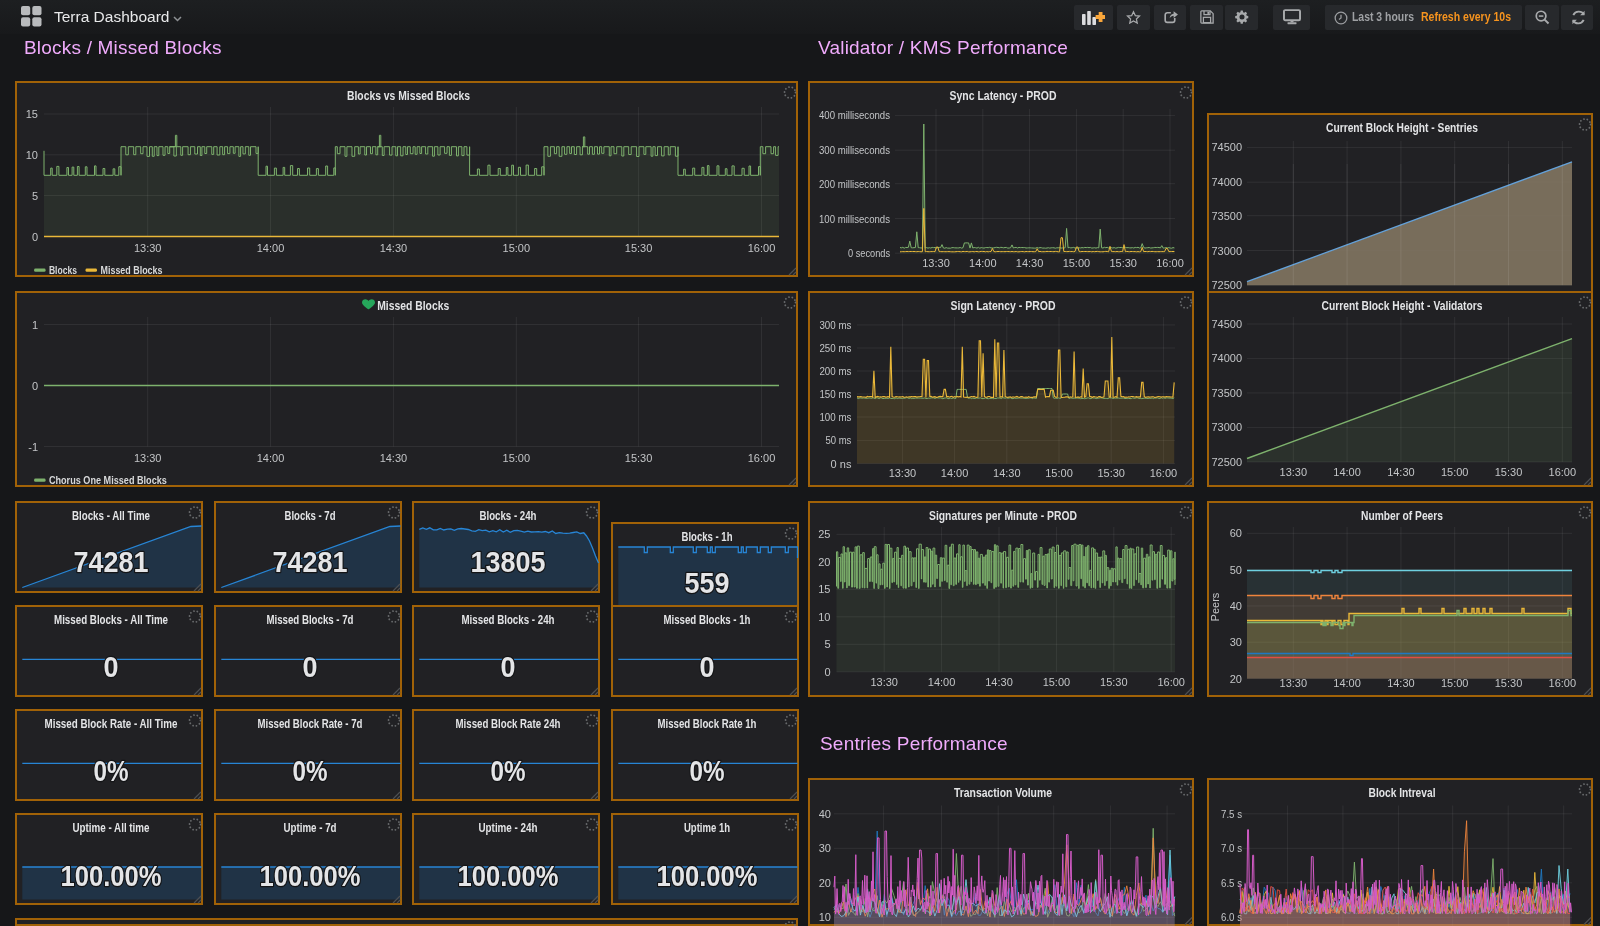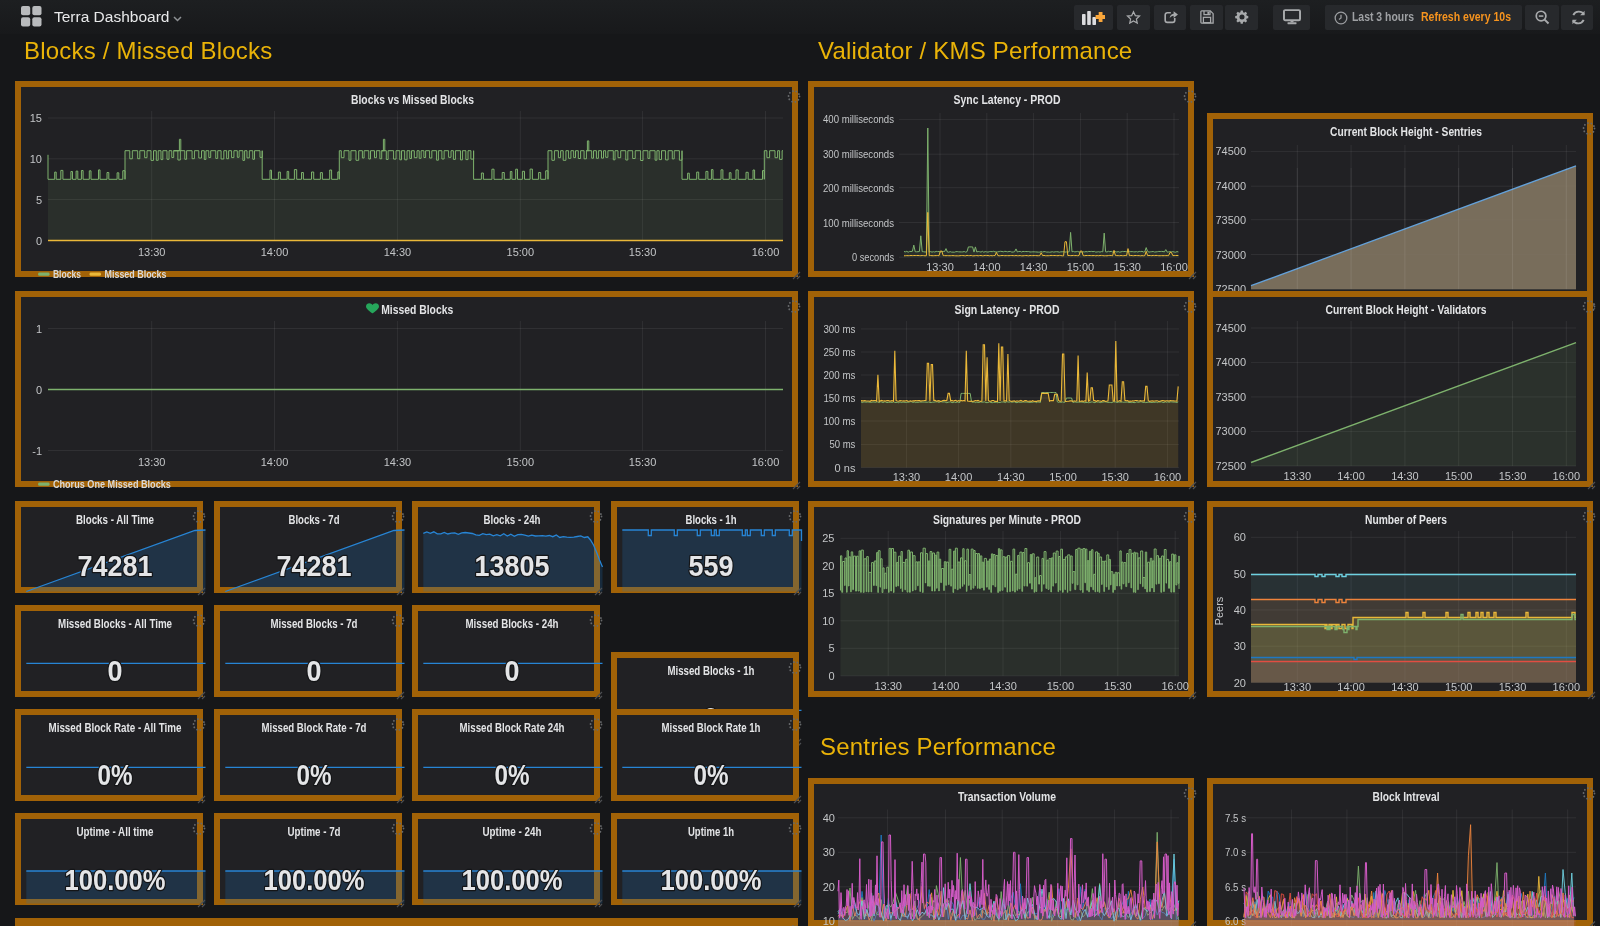--- a/index.html
+++ b/index.html
@@ -1,17 +1,17 @@
 <!DOCTYPE html>
 <html><head><meta charset="utf-8"><style>
 html,body{margin:0;padding:0;background:#161719;width:1600px;height:926px;overflow:hidden;
 font-family:"Liberation Sans",sans-serif;}
-.panel{background:#212124;border:6px solid #a16207;box-sizing:border-box;}
+.panel{background:#212124;border:2px solid #a16207;box-sizing:border-box;}
 .panel svg{display:block;}
-.hdr{position:absolute;color:#eab308;font-size:24px;font-weight:500;letter-spacing:0.2px;}
+.hdr{position:absolute;color:#f0abfc;font-size:19px;font-weight:500;letter-spacing:0.2px;}
 .navbtn{position:absolute;top:4.5px;height:25.5px;background:#27292c;border-radius:2px;}
 
 </style></head><body>
 <div style="position:absolute;left:0;top:0;width:1600px;height:34px;background:linear-gradient(#1d1f21,#18191b);"></div>
 <svg style="position:absolute;left:21px;top:6px" width="21" height="21" viewBox="0 0 21 21">
 <rect x="0" y="0" width="9.2" height="9.2" rx="2" fill="#b9bbbd"></rect>
 <rect x="11.3" y="0" width="9.2" height="9.2" rx="2" fill="#b9bbbd"></rect>
 <rect x="0" y="11.3" width="9.2" height="9.2" rx="2" fill="#b9bbbd"></rect>
 <rect x="11.3" y="11.3" width="9.2" height="9.2" rx="2" fill="#b9bbbd"></rect>
   </svg>
@@ -163,21 +163,21 @@
 <div class="panel" style="position:absolute;left:412px;top:501px;width:188px;height:92px;">
     <svg width="188" height="92" viewBox="0 0 188 92">
       <text x="94" y="16.5" text-anchor="middle" font-family="Liberation Sans, sans-serif" font-size="12px" font-weight="bold" fill="#e3e4e6" textLength="57" lengthAdjust="spacingAndGlyphs">Blocks - 24h</text>
       <polygon points="5.3,84.5 5.3,26.3 8.8,25 12.3,26.4 15.8,24.8 19.3,26.9 22.8,26.9 26.3,25.4 29.8,27 33.3,26.2 36.8,25.9 40.3,27.3 43.8,25.9 47.3,25.5 50.8,26 54.3,26.5 57.8,27.9 61.3,28.3 64.8,26.6 68.3,27.7 71.8,27.1 75.3,28.8 78.8,27.7 82.3,28.8 85.8,26.8 89.3,29.1 92.8,27.2 96.3,29.3 99.8,27.6 103.3,27.3 106.8,28.2 110.3,29.1 113.8,28.1 117.3,29 120.8,28.8 124.3,28.6 127.8,29.2 131.3,28.5 134.8,29.7 138.3,28 141.8,30.5 145.3,29.6 148.8,30.2 152.3,30.3 155.8,30.2 159.3,29.5 162.8,28.9 166.3,30.5 169.8,29.8 172.5,33 175.5,38 178.5,45 181.5,53 184.5,60 184.5,84.5" fill="rgba(31,120,193,0.22)" stroke="none"></polygon>
       <polyline points="5.3,26.3 8.8,25 12.3,26.4 15.8,24.8 19.3,26.9 22.8,26.9 26.3,25.4 29.8,27 33.3,26.2 36.8,25.9 40.3,27.3 43.8,25.9 47.3,25.5 50.8,26 54.3,26.5 57.8,27.9 61.3,28.3 64.8,26.6 68.3,27.7 71.8,27.1 75.3,28.8 78.8,27.7 82.3,28.8 85.8,26.8 89.3,29.1 92.8,27.2 96.3,29.3 99.8,27.6 103.3,27.3 106.8,28.2 110.3,29.1 113.8,28.1 117.3,29 120.8,28.8 124.3,28.6 127.8,29.2 131.3,28.5 134.8,29.7 138.3,28 141.8,30.5 145.3,29.6 148.8,30.2 152.3,30.3 155.8,30.2 159.3,29.5 162.8,28.9 166.3,30.5 169.8,29.8 172.5,33 175.5,38 178.5,45 181.5,53 184.5,60" fill="none" stroke="#2785d5" stroke-width="1.3" stroke-linejoin="miter"></polyline>
       <text x="94.0" y="68.8" text-anchor="middle" font-family="Liberation Sans, sans-serif" font-size="30px" font-weight="bold" fill="#e4e5e7" stroke="#141517" stroke-width="2.6" paint-order="stroke" stroke-linejoin="round" textLength="75" lengthAdjust="spacingAndGlyphs">13805</text>
       <circle cx="178" cy="9.5" r="5.5" fill="none" stroke="#67696b" stroke-width="1.8" stroke-dasharray="0.1,3.35" stroke-linecap="round"></circle>
       <path d="M177 88 L184 81 M181 88 L184 85" stroke="#4d4f52" stroke-width="1.2" fill="none"></path>
     </svg>
   </div>
-<div class="panel" style="position:absolute;left:610.5px;top:501px;width:188px;height:92px;">
+<div class="panel" style="position:absolute;left:610.5px;top:522px;width:188px;height:92px;">
     <svg width="188" height="92" viewBox="0 0 188 92">
       <text x="94" y="16.5" text-anchor="middle" font-family="Liberation Sans, sans-serif" font-size="12px" font-weight="bold" fill="#e3e4e6" textLength="51" lengthAdjust="spacingAndGlyphs">Blocks - 1h</text>
       <polygon points="5.3,84.5 5.3,23 7.3,23 10.3,23 13.3,23 16.3,23 19.3,23 22.3,23 25.3,23 28.3,23 31.3,23 31.3,28.5 34.3,28.5 34.3,23 36.3,23 39.3,23 42.3,23 45.3,23 48.3,23 51.3,23 54.3,23 57.3,23 57.3,28.5 60.3,28.5 60.3,23 62.3,23 65.3,23 68.3,23 71.3,23 74.3,23 77.3,23 80.3,23 80.3,28.5 83.3,28.5 83.3,23 85.3,23 88.3,23 91.3,23 94.3,23 94.3,28.5 97.3,28.5 97.3,23 99.3,23 99.3,28.5 102.3,28.5 102.3,23 104.3,23 107.3,23 110.3,23 113.3,23 116.3,23 119.3,23 122.3,23 125.3,23 125.3,28.5 128.3,28.5 128.3,23 130.3,23 130.3,28.5 133.3,28.5 133.3,23 135.3,23 138.3,23 141.3,23 144.3,23 144.3,28.5 147.3,28.5 147.3,23 149.3,23 152.3,23 155.3,23 155.3,28.5 158.3,28.5 158.3,23 160.3,23 163.3,23 166.3,23 169.3,23 172.3,23 172.3,28.5 175.3,28.5 175.3,23 177.3,23 184.5,23 184.5,34 184.5,84.5" fill="rgba(31,120,193,0.22)" stroke="none"></polygon>
       <polyline points="5.3,23 7.3,23 10.3,23 13.3,23 16.3,23 19.3,23 22.3,23 25.3,23 28.3,23 31.3,23 31.3,28.5 34.3,28.5 34.3,23 36.3,23 39.3,23 42.3,23 45.3,23 48.3,23 51.3,23 54.3,23 57.3,23 57.3,28.5 60.3,28.5 60.3,23 62.3,23 65.3,23 68.3,23 71.3,23 74.3,23 77.3,23 80.3,23 80.3,28.5 83.3,28.5 83.3,23 85.3,23 88.3,23 91.3,23 94.3,23 94.3,28.5 97.3,28.5 97.3,23 99.3,23 99.3,28.5 102.3,28.5 102.3,23 104.3,23 107.3,23 110.3,23 113.3,23 116.3,23 119.3,23 122.3,23 125.3,23 125.3,28.5 128.3,28.5 128.3,23 130.3,23 130.3,28.5 133.3,28.5 133.3,23 135.3,23 138.3,23 141.3,23 144.3,23 144.3,28.5 147.3,28.5 147.3,23 149.3,23 152.3,23 155.3,23 155.3,28.5 158.3,28.5 158.3,23 160.3,23 163.3,23 166.3,23 169.3,23 172.3,23 172.3,28.5 175.3,28.5 175.3,23 177.3,23 184.5,23 184.5,34" fill="none" stroke="#2785d5" stroke-width="1.3" stroke-linejoin="miter"></polyline>
       <text x="94.0" y="68.8" text-anchor="middle" font-family="Liberation Sans, sans-serif" font-size="30px" font-weight="bold" fill="#e4e5e7" stroke="#141517" stroke-width="2.6" paint-order="stroke" stroke-linejoin="round" textLength="45" lengthAdjust="spacingAndGlyphs">559</text>
       <circle cx="178" cy="9.5" r="5.5" fill="none" stroke="#67696b" stroke-width="1.8" stroke-dasharray="0.1,3.35" stroke-linecap="round"></circle>
       <path d="M177 88 L184 81 M181 88 L184 85" stroke="#4d4f52" stroke-width="1.2" fill="none"></path>
     </svg>
   </div>
 <div class="panel" style="position:absolute;left:15px;top:605px;width:188px;height:92px;">
@@ -200,21 +200,21 @@
   </div>
 <div class="panel" style="position:absolute;left:412px;top:605px;width:188px;height:92px;">
     <svg width="188" height="92" viewBox="0 0 188 92">
       <text x="94" y="16.5" text-anchor="middle" font-family="Liberation Sans, sans-serif" font-size="12px" font-weight="bold" fill="#e3e4e6" textLength="93" lengthAdjust="spacingAndGlyphs">Missed Blocks - 24h</text>
       <line x1="5.3" y1="52.4" x2="184.5" y2="52.4" stroke="#2785d5" stroke-width="1.3"></line>
       <text x="94.0" y="69.8" text-anchor="middle" font-family="Liberation Sans, sans-serif" font-size="30px" font-weight="bold" fill="#e4e5e7" stroke="#141517" stroke-width="2.6" paint-order="stroke" stroke-linejoin="round" textLength="15" lengthAdjust="spacingAndGlyphs">0</text>
       <circle cx="178" cy="9.5" r="5.5" fill="none" stroke="#67696b" stroke-width="1.8" stroke-dasharray="0.1,3.35" stroke-linecap="round"></circle>
       <path d="M177 88 L184 81 M181 88 L184 85" stroke="#4d4f52" stroke-width="1.2" fill="none"></path>
     </svg>
   </div>
-<div class="panel" style="position:absolute;left:610.5px;top:605px;width:188px;height:92px;margin-top:47px;">
+<div class="panel" style="position:absolute;left:610.5px;top:605px;width:188px;height:92px;">
     <svg width="188" height="92" viewBox="0 0 188 92">
       <text x="94" y="16.5" text-anchor="middle" font-family="Liberation Sans, sans-serif" font-size="12px" font-weight="bold" fill="#e3e4e6" textLength="87" lengthAdjust="spacingAndGlyphs">Missed Blocks - 1h</text>
       <line x1="5.3" y1="52.4" x2="184.5" y2="52.4" stroke="#2785d5" stroke-width="1.3"></line>
       <text x="94.0" y="69.8" text-anchor="middle" font-family="Liberation Sans, sans-serif" font-size="30px" font-weight="bold" fill="#e4e5e7" stroke="#141517" stroke-width="2.6" paint-order="stroke" stroke-linejoin="round" textLength="15" lengthAdjust="spacingAndGlyphs">0</text>
       <circle cx="178" cy="9.5" r="5.5" fill="none" stroke="#67696b" stroke-width="1.8" stroke-dasharray="0.1,3.35" stroke-linecap="round"></circle>
       <path d="M177 88 L184 81 M181 88 L184 85" stroke="#4d4f52" stroke-width="1.2" fill="none"></path>
     </svg>
   </div>
 <div class="panel" style="position:absolute;left:15px;top:709px;width:188px;height:92px;">
     <svg width="188" height="92" viewBox="0 0 188 92">

